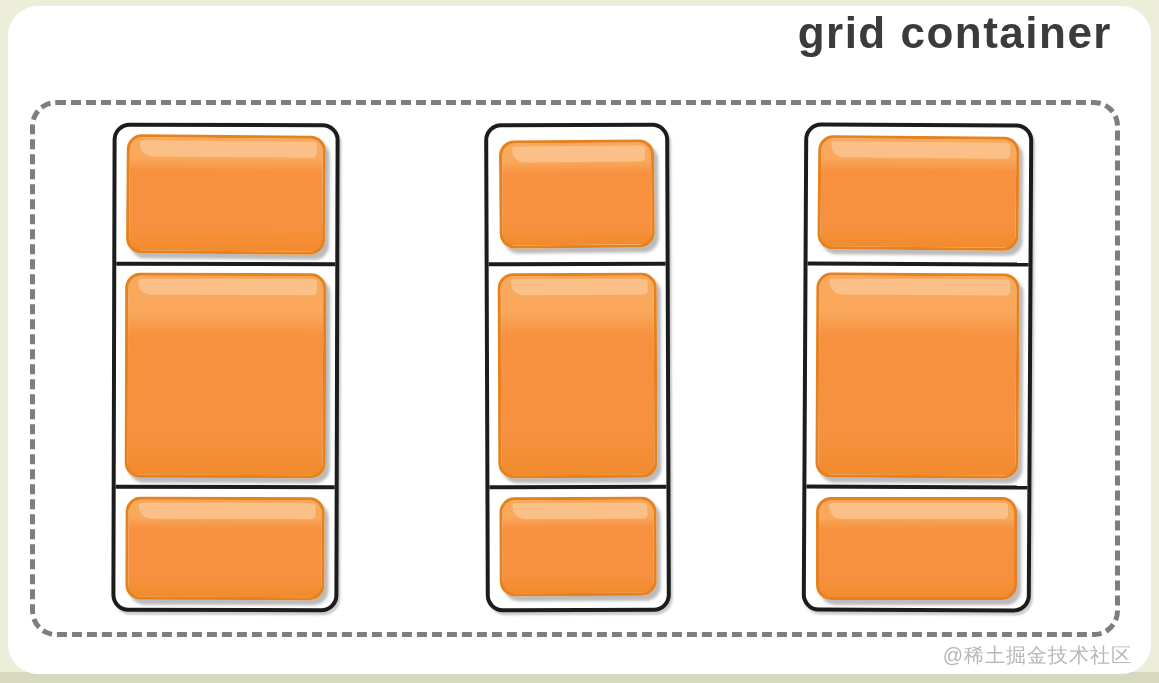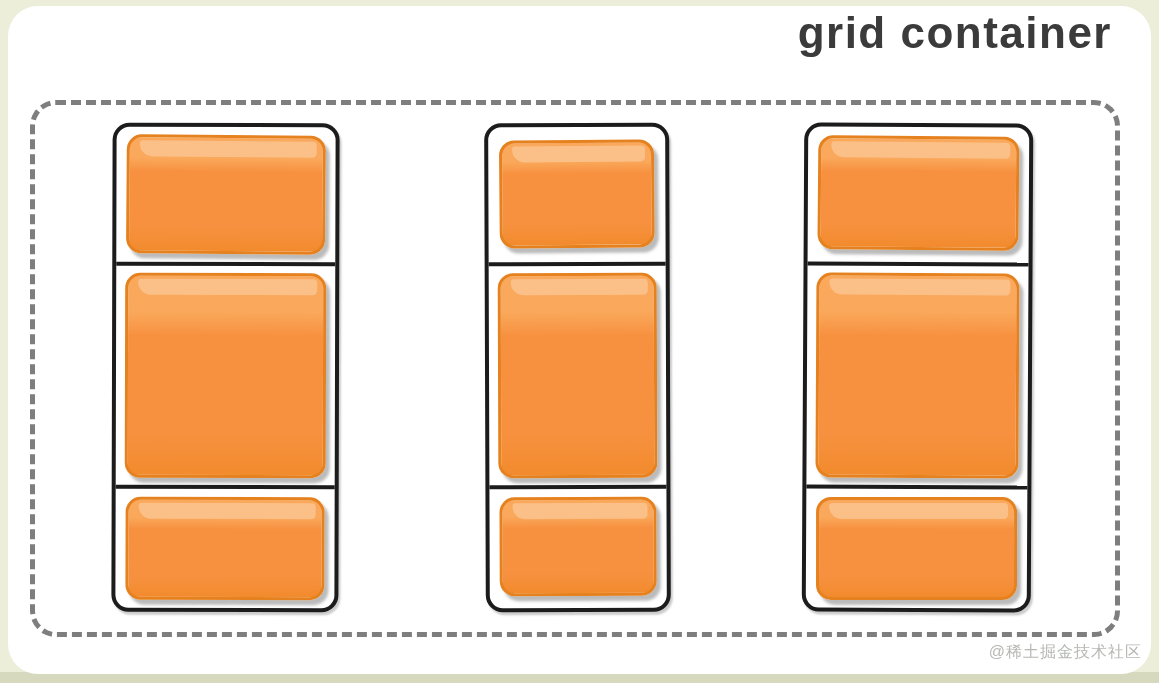--- a/index.html
+++ b/index.html
@@ -121,23 +121,23 @@
   .cell:nth-child(2) .item { margin: 7px 9px; }
   
   .track:nth-child(1) .cell:nth-child(1) .item { transform: rotate(0.3deg); }
   .track:nth-child(2) .cell:nth-child(1) .item { margin: 13px 11px 14px; transform: rotate(-0.3deg); }
   .track:nth-child(2) .cell:nth-child(3) .item { margin: 8px 10px 12px; }
   .track:nth-child(3) .cell:nth-child(1) .item { margin: 9px 10px 12px; transform: rotate(0.2deg); }
   .track:nth-child(3) .cell:nth-child(3) .item { transform: rotate(-0.25deg); }
 
   .watermark {
     position: absolute;
-    right: 17px;
+    right: 27px;
     top: 642px;
-    font-size: 16px;
+    font-size: 20px;
     letter-spacing: 1px;
     color: var(--watermark-color, #b6b8b2);
     z-index: 6;
   }
 </style>
 </head>
 <body>
 
 <div class="stage">
   <div class="bottom-strip"></div>

